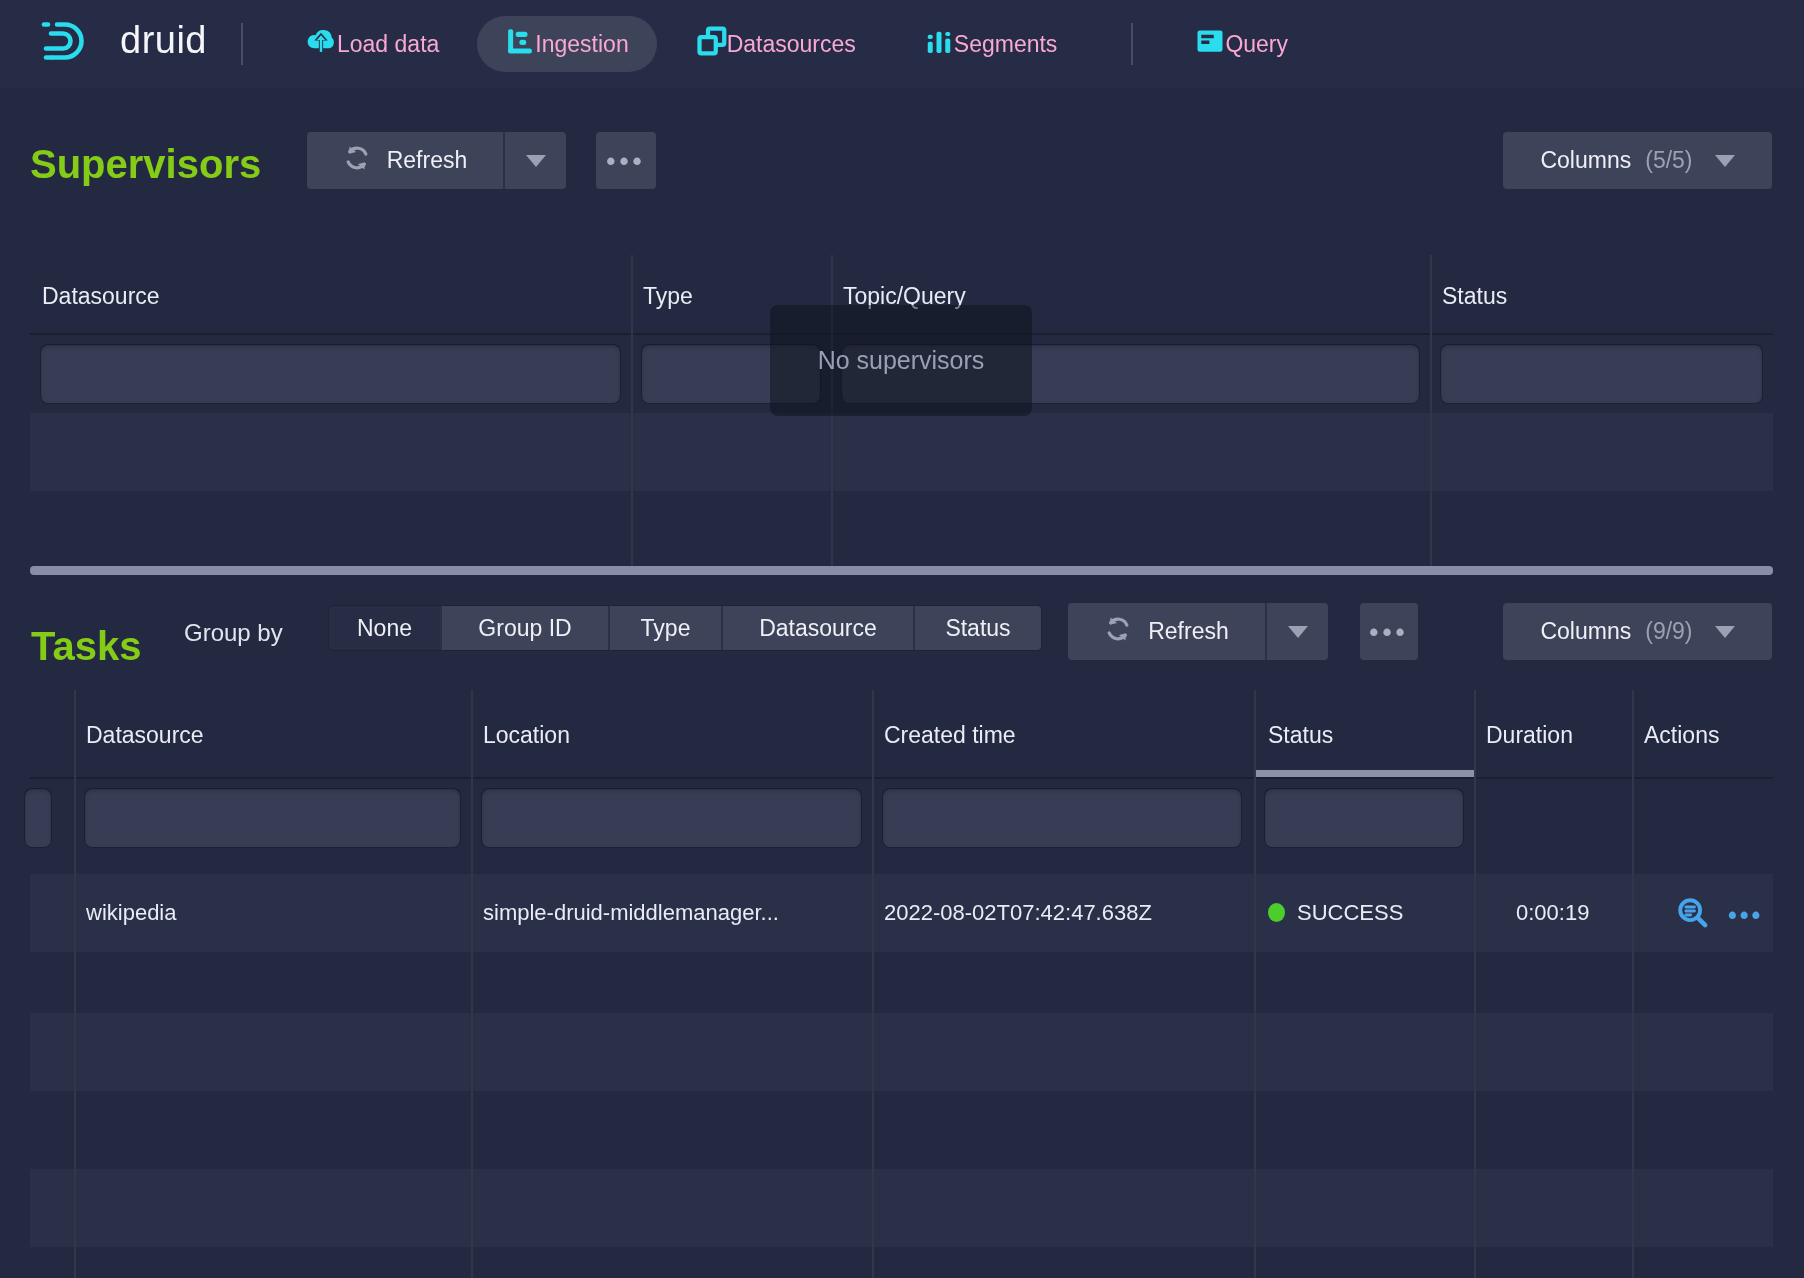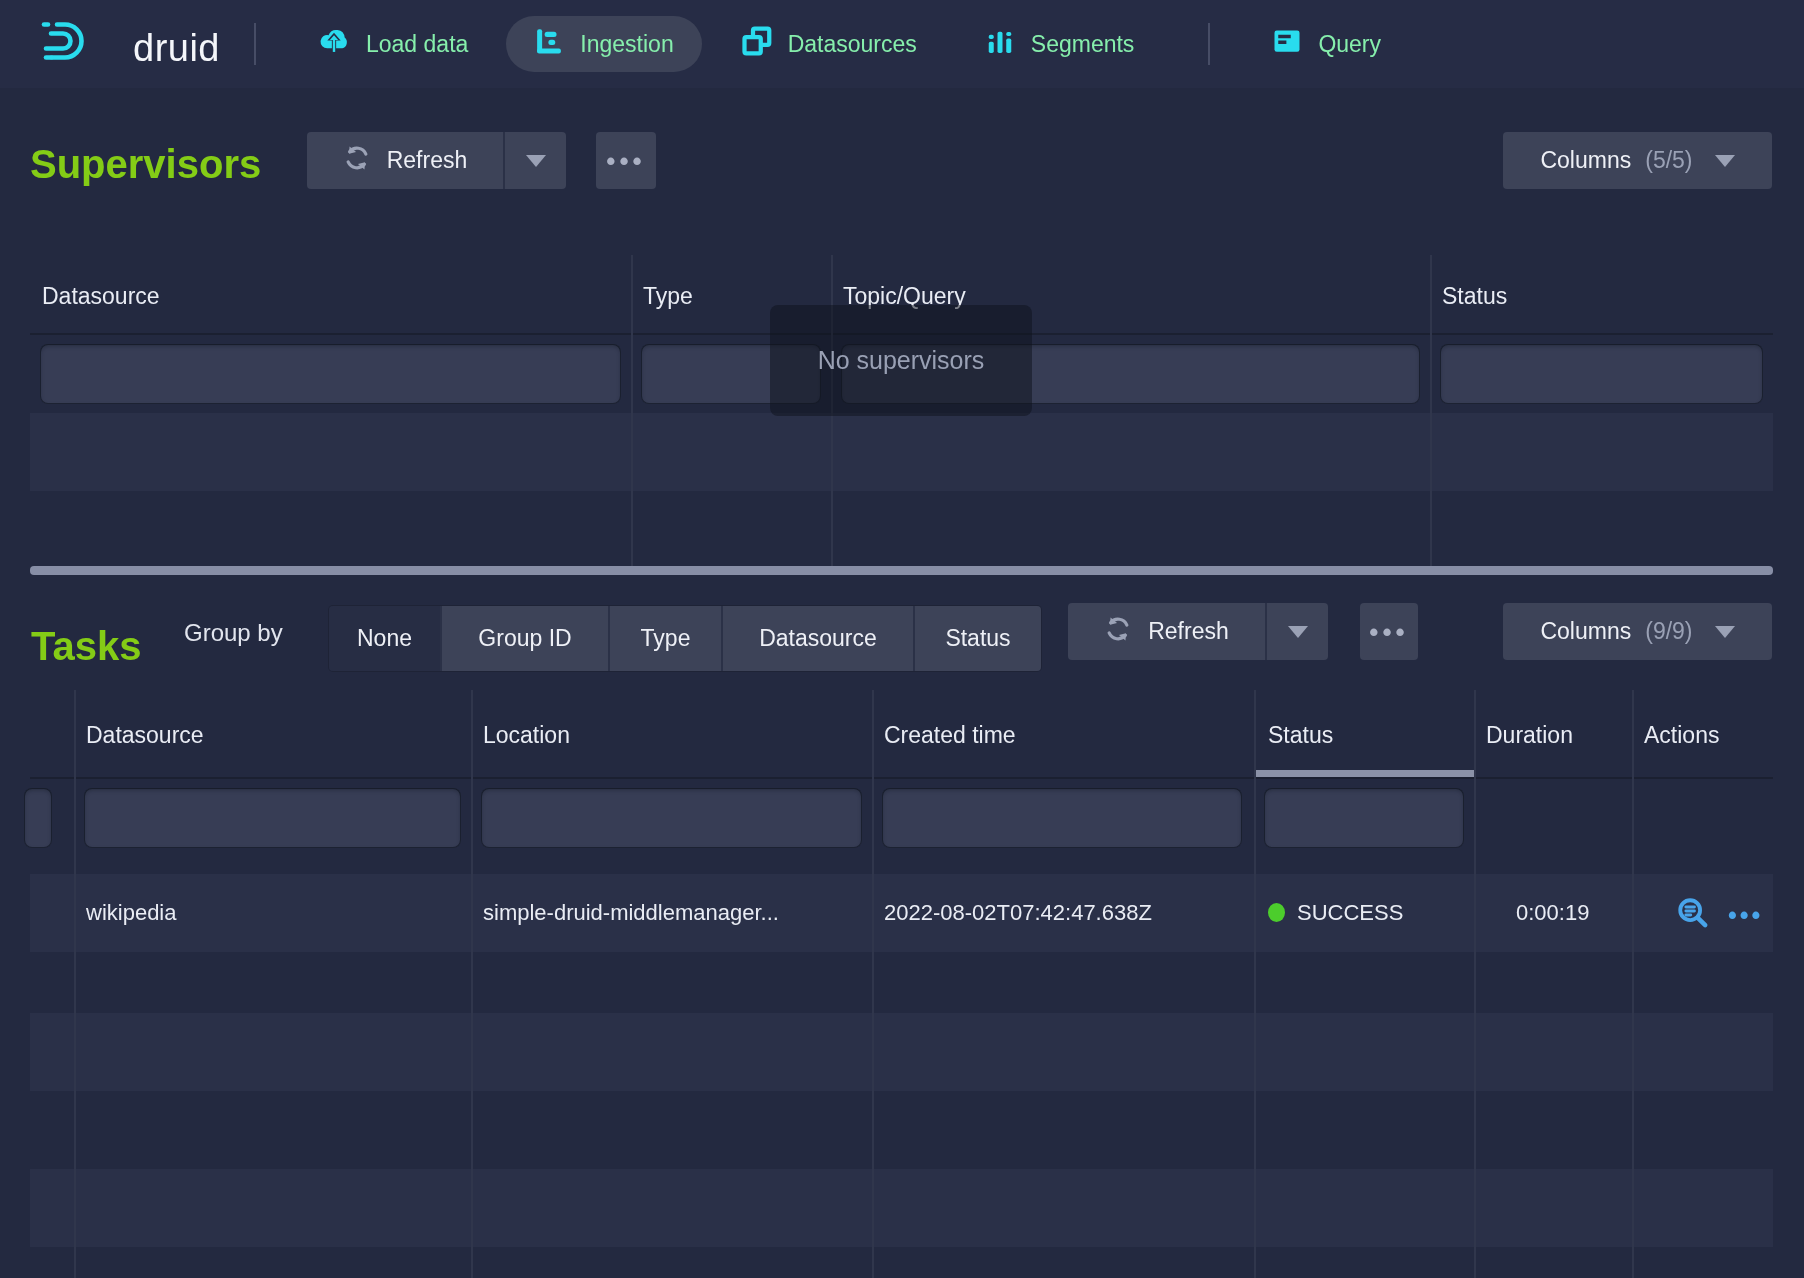--- a/index.html
+++ b/index.html
@@ -2,24 +2,24 @@
 <html><head>
 <meta charset="utf-8">
 <style>
   html,body{margin:0;padding:0;background:#1b2030;}
   body{font-family:"Liberation Sans",sans-serif;}
   .stage{position:relative;width:1804px;height:1278px;background:#232940;overflow:hidden;color:#e9ecf4;}
   .abs{position:absolute;}
 
   
   .nav{position:absolute;left:0;top:0;width:1804px;height:88px;background:#262c45;display:flex;align-items:center;}
-  .brand{display:flex;align-items:flex-end;gap:31px;margin-left:38px;}
+  .brand{display:flex;align-items:flex-start;gap:18px;margin-left:38px;}
   .brand-word{font-size:38px;color:#f4f6fa;letter-spacing:.5px;}
   .nav-sep{width:2px;height:42px;background:#474d66;margin:0 34px;}
-  .nav-item{display:flex;align-items:center;gap:16px;font-size:23px;color:#86efac;padding:0 28px;height:56px;border-radius:30px;cursor:pointer;}
+  .nav-item{display:flex;align-items:center;font-size:23px;color:#f9a8d4;padding:0 28px;height:56px;border-radius:30px;cursor:pointer;}
   .nav-item.active{background:#3d4358;}
 
   
   .btn{background:#3d4358;border-radius:4px;display:flex;align-items:center;justify-content:center;color:#eef0f6;font-size:23px;cursor:pointer;box-sizing:border-box;}
   .btn .muted{color:#9aa1b5;margin-left:10px;}
   .split-main{border-radius:4px 0 0 4px;gap:16px;}
   .split-caret{border-radius:0 4px 4px 0;border-left:2px solid #2b3147;}
   .caret{width:0;height:0;border-left:10px solid transparent;border-right:10px solid transparent;border-top:12px solid #9aa1b5;}
   .dots{color:#aab0c3;font-size:26px;letter-spacing:4px;font-weight:bold;line-height:1;}
 
@@ -181,21 +181,21 @@
 
   <div class="empty-overlay" style="left:770px;top:305px;width:262px;height:111px;">
     <span>No supervisors</span>
   </div>
 
   <div class="hscrollbar" style="left:30px;top:566px;width:1743px;"></div>
 
   <div class="abs section-title" style="left:31px;top:600px;">Tasks</div>
   <div class="abs label" style="left:184px;top:619px;">Group by</div>
 
-  <div class="abs group-wrap" style="left:329px;top:606px;height:65px;">
+  <div class="abs group-wrap" style="left:329px;top:606px;height:44px;">
     <div class="seg active" style="width:111px;">None</div>
     <div class="seg" style="width:166px;text-align:center;">Group ID</div>
     <div class="seg" style="width:111px;">Type</div>
     <div class="seg" style="width:190px;">Datasource</div>
     <div class="seg" style="width:126px;">Status</div>
   </div>
 
   <div class="abs btn split-main" style="left:1068px;top:603px;width:197px;height:57px;">
     <span>
       <svg width="28" height="28" viewBox="0 0 24 24" fill="none" stroke="#9ba2b6" stroke-width="2.7" stroke-linecap="round">

